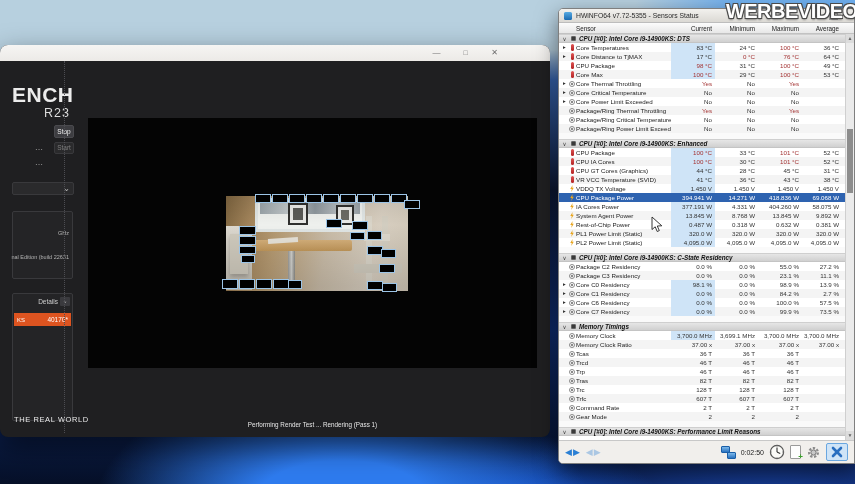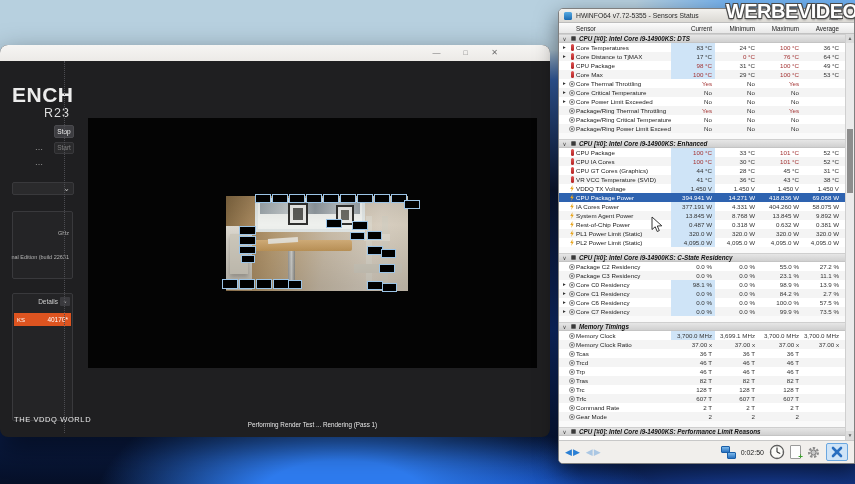--- a/index.html
+++ b/index.html
@@ -146,21 +146,21 @@
 
       <div class="cb-box2">
         <div class="cb-details">Details</div>
         <div class="cb-detchev">⌄</div>
         <div class="cb-scorebar">
           <span class="cpu">KS</span>
           <span class="pts">40170*</span>
         </div>
       </div>
 
-      <div class="cb-tagline">THE VDDQ WORLD</div>
+      <div class="cb-tagline">THE REAL WORLD</div>
     </div>
 
     <div class="cb-splitter"></div>
 
     <div class="cb-viewport" id="cb-viewport">
       <div class="cb-scene">
 
         <div class="sc" style="left:29px;top:2px;width:110px;height:34px;background:#eef0ed;border:3px solid #dfe4e3;"></div>
         <div class="sc" style="left:34px;top:6px;width:100px;height:12px;background:linear-gradient(90deg,#9aa3a8,#c3c9cb 30%,#8d969c 55%,#b9bfc2 80%,#99a1a6);"></div>
 

